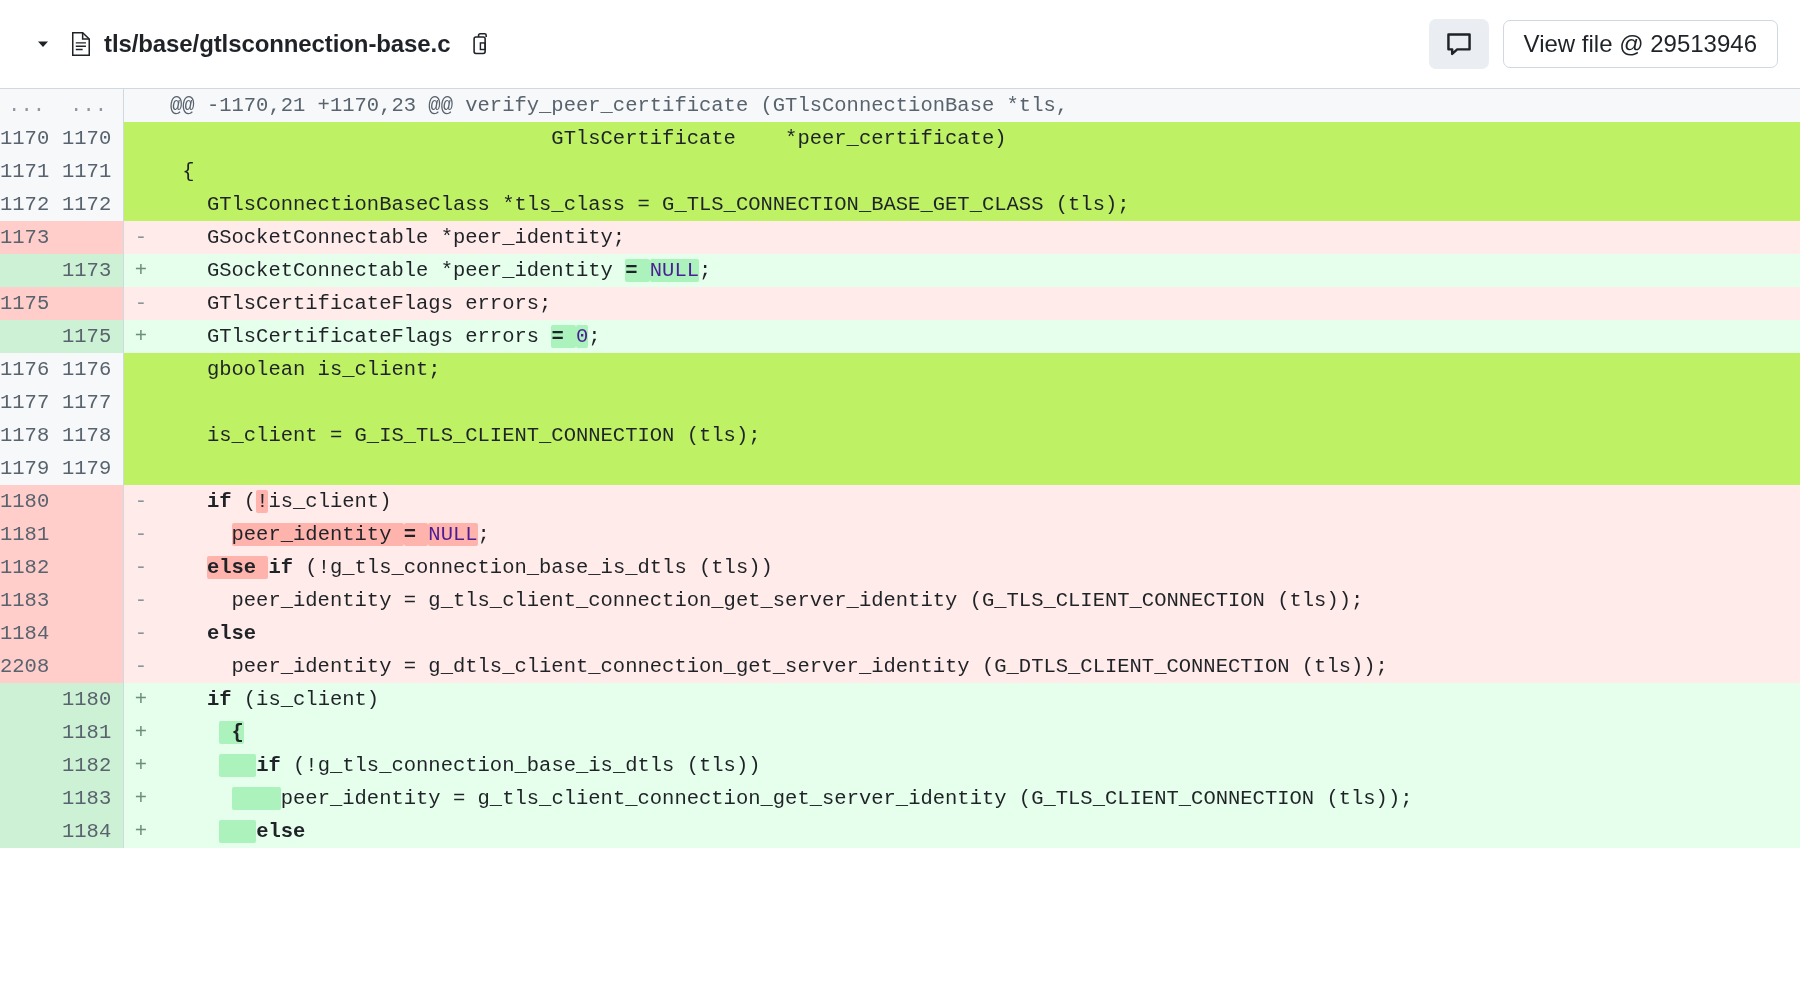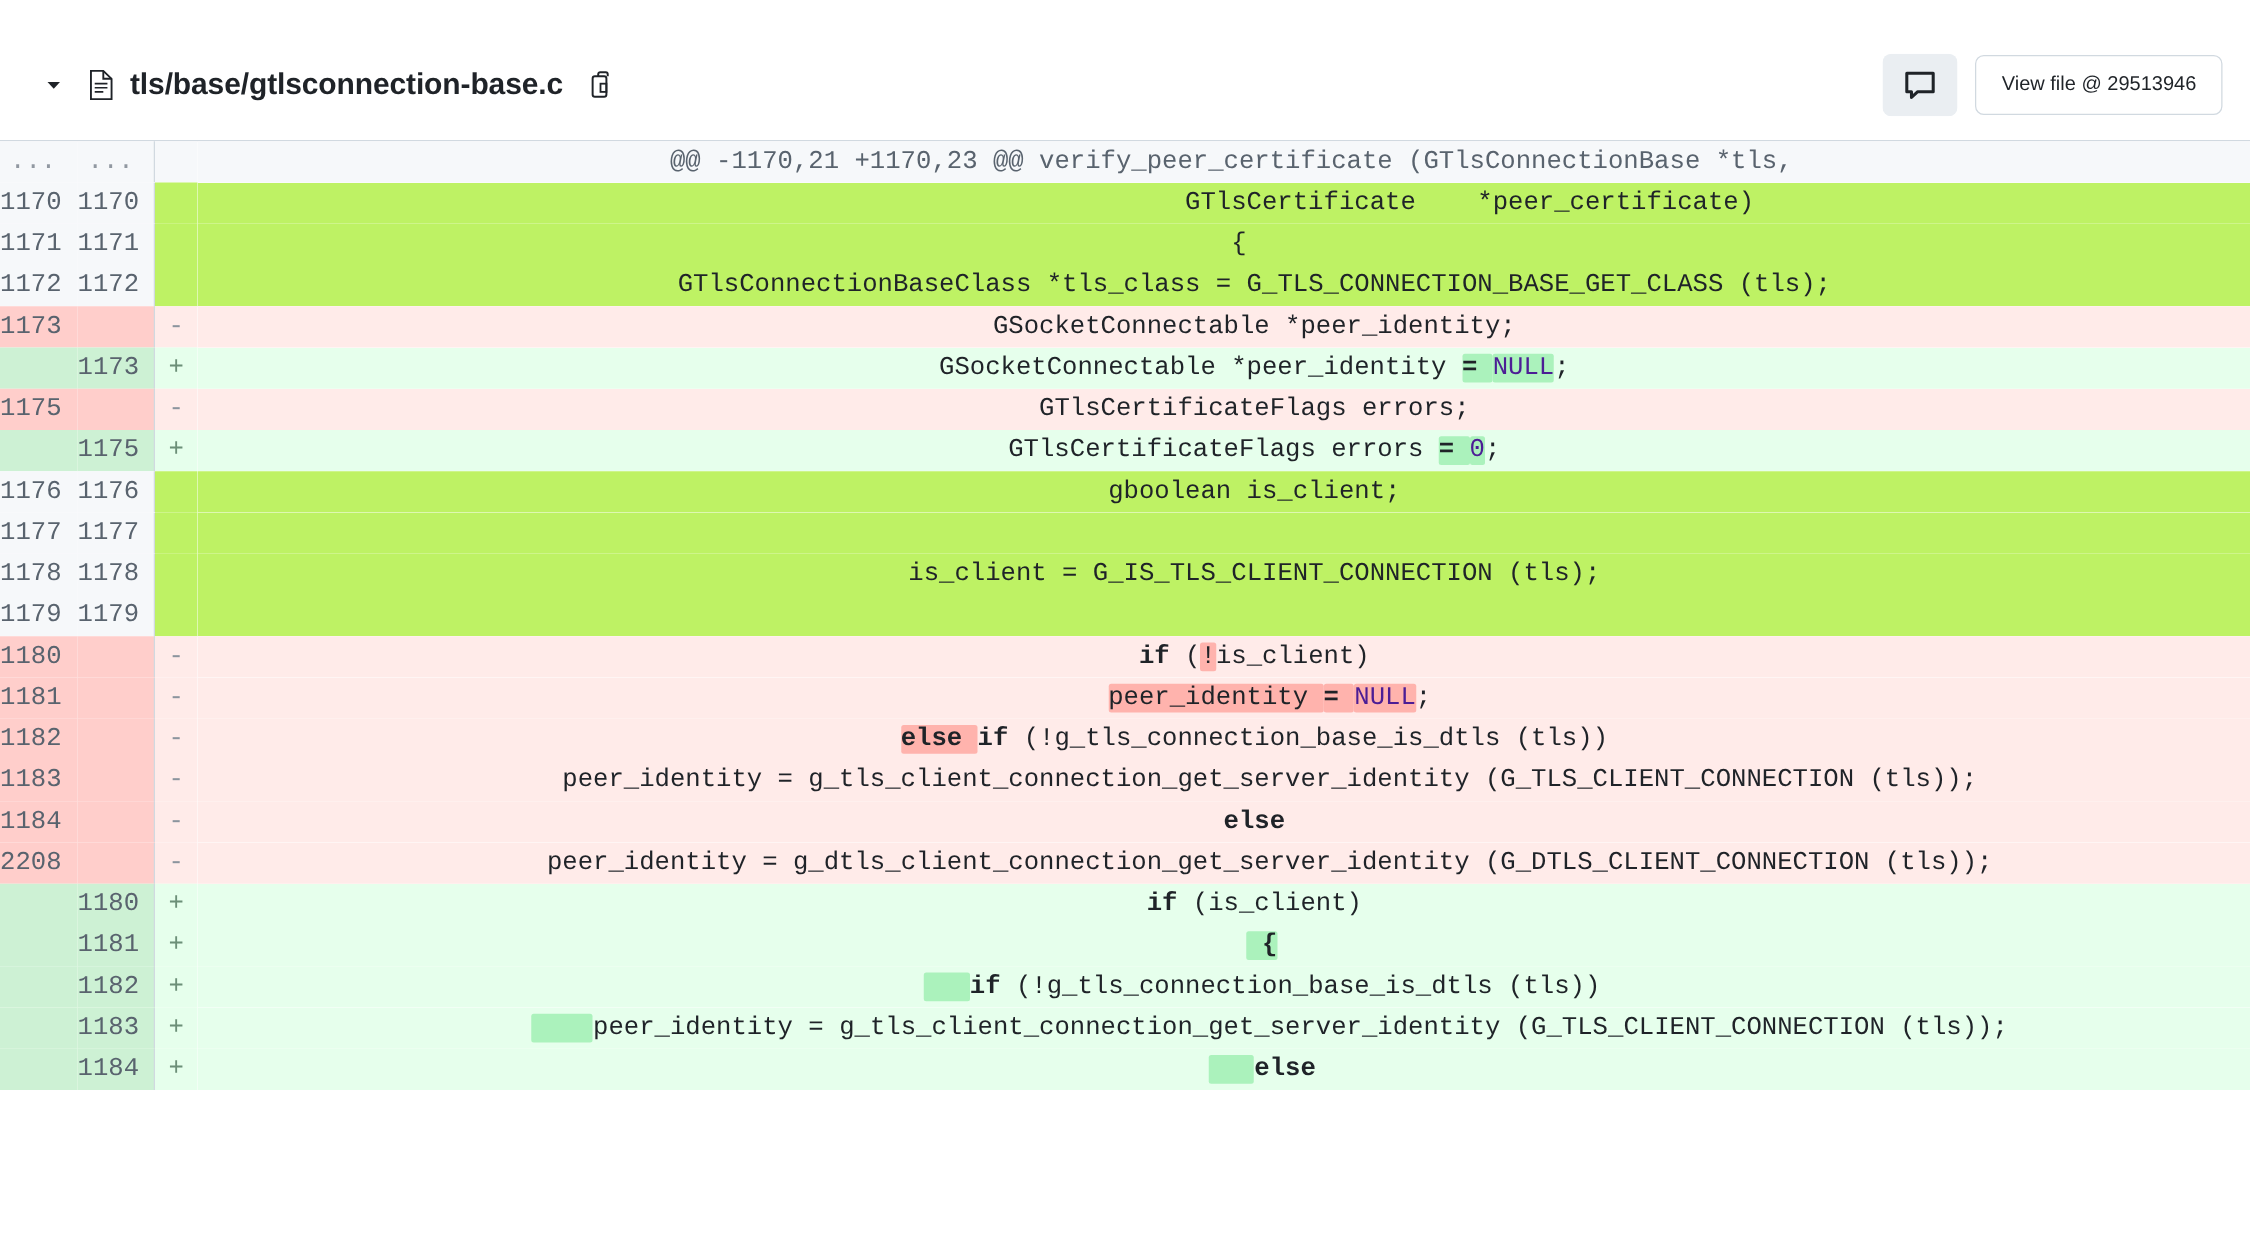--- a/index.html
+++ b/index.html
@@ -20,21 +20,20 @@
 
   
   .file-header {
     height: 89px;
     box-sizing: border-box;
     display: flex;
     align-items: center;
     padding: 0 22px 0 28px;
     border-bottom: 1px solid #d1d9e0;
     background: #ffffff;
-    margin-top: 24px;
   }
   .fh-left {
     display: flex;
     align-items: center;
     flex: 1 1 auto;
     min-width: 0;
   }
   .chevron-btn {
     width: 30px;
     height: 30px;
@@ -91,21 +90,21 @@
     border: 1px solid transparent;
   }
   .view-file-btn {
     height: 48px;
     box-sizing: border-box;
     padding: 0 20px;
     border: 1px solid #d1d9e0;
     border-radius: 7px;
     background: #ffffff;
     color: #1f2328;
-    font-size: 16px;
+    font-size: 24px;
     font-family: "Liberation Sans", sans-serif;
     display: flex;
     align-items: center;
     cursor: pointer;
     white-space: nowrap;
   }
 
   
   .diff-table {
     width: 100%;
@@ -137,21 +136,20 @@
     width: 34px;
     text-align: center;
     color: #59636e;
     user-select: none;
     padding: 0 !important;
   }
   .code {
     padding-left: 12px !important;
     color: #1f2328;
     overflow: hidden;
-    text-align: center;
   }
 
   
   tr.hunk td { background: #f6f8fa; color: #59636e; }
   tr.hunk .code { color: #59636e; }
   tr.hunk .ln { color: #9198a1; }
 
   
   tr.ctx .ln { background: #f6f8fa; margin-left: 32px; }
   tr.ctx .marker, tr.ctx .code { background: #bef264; }

